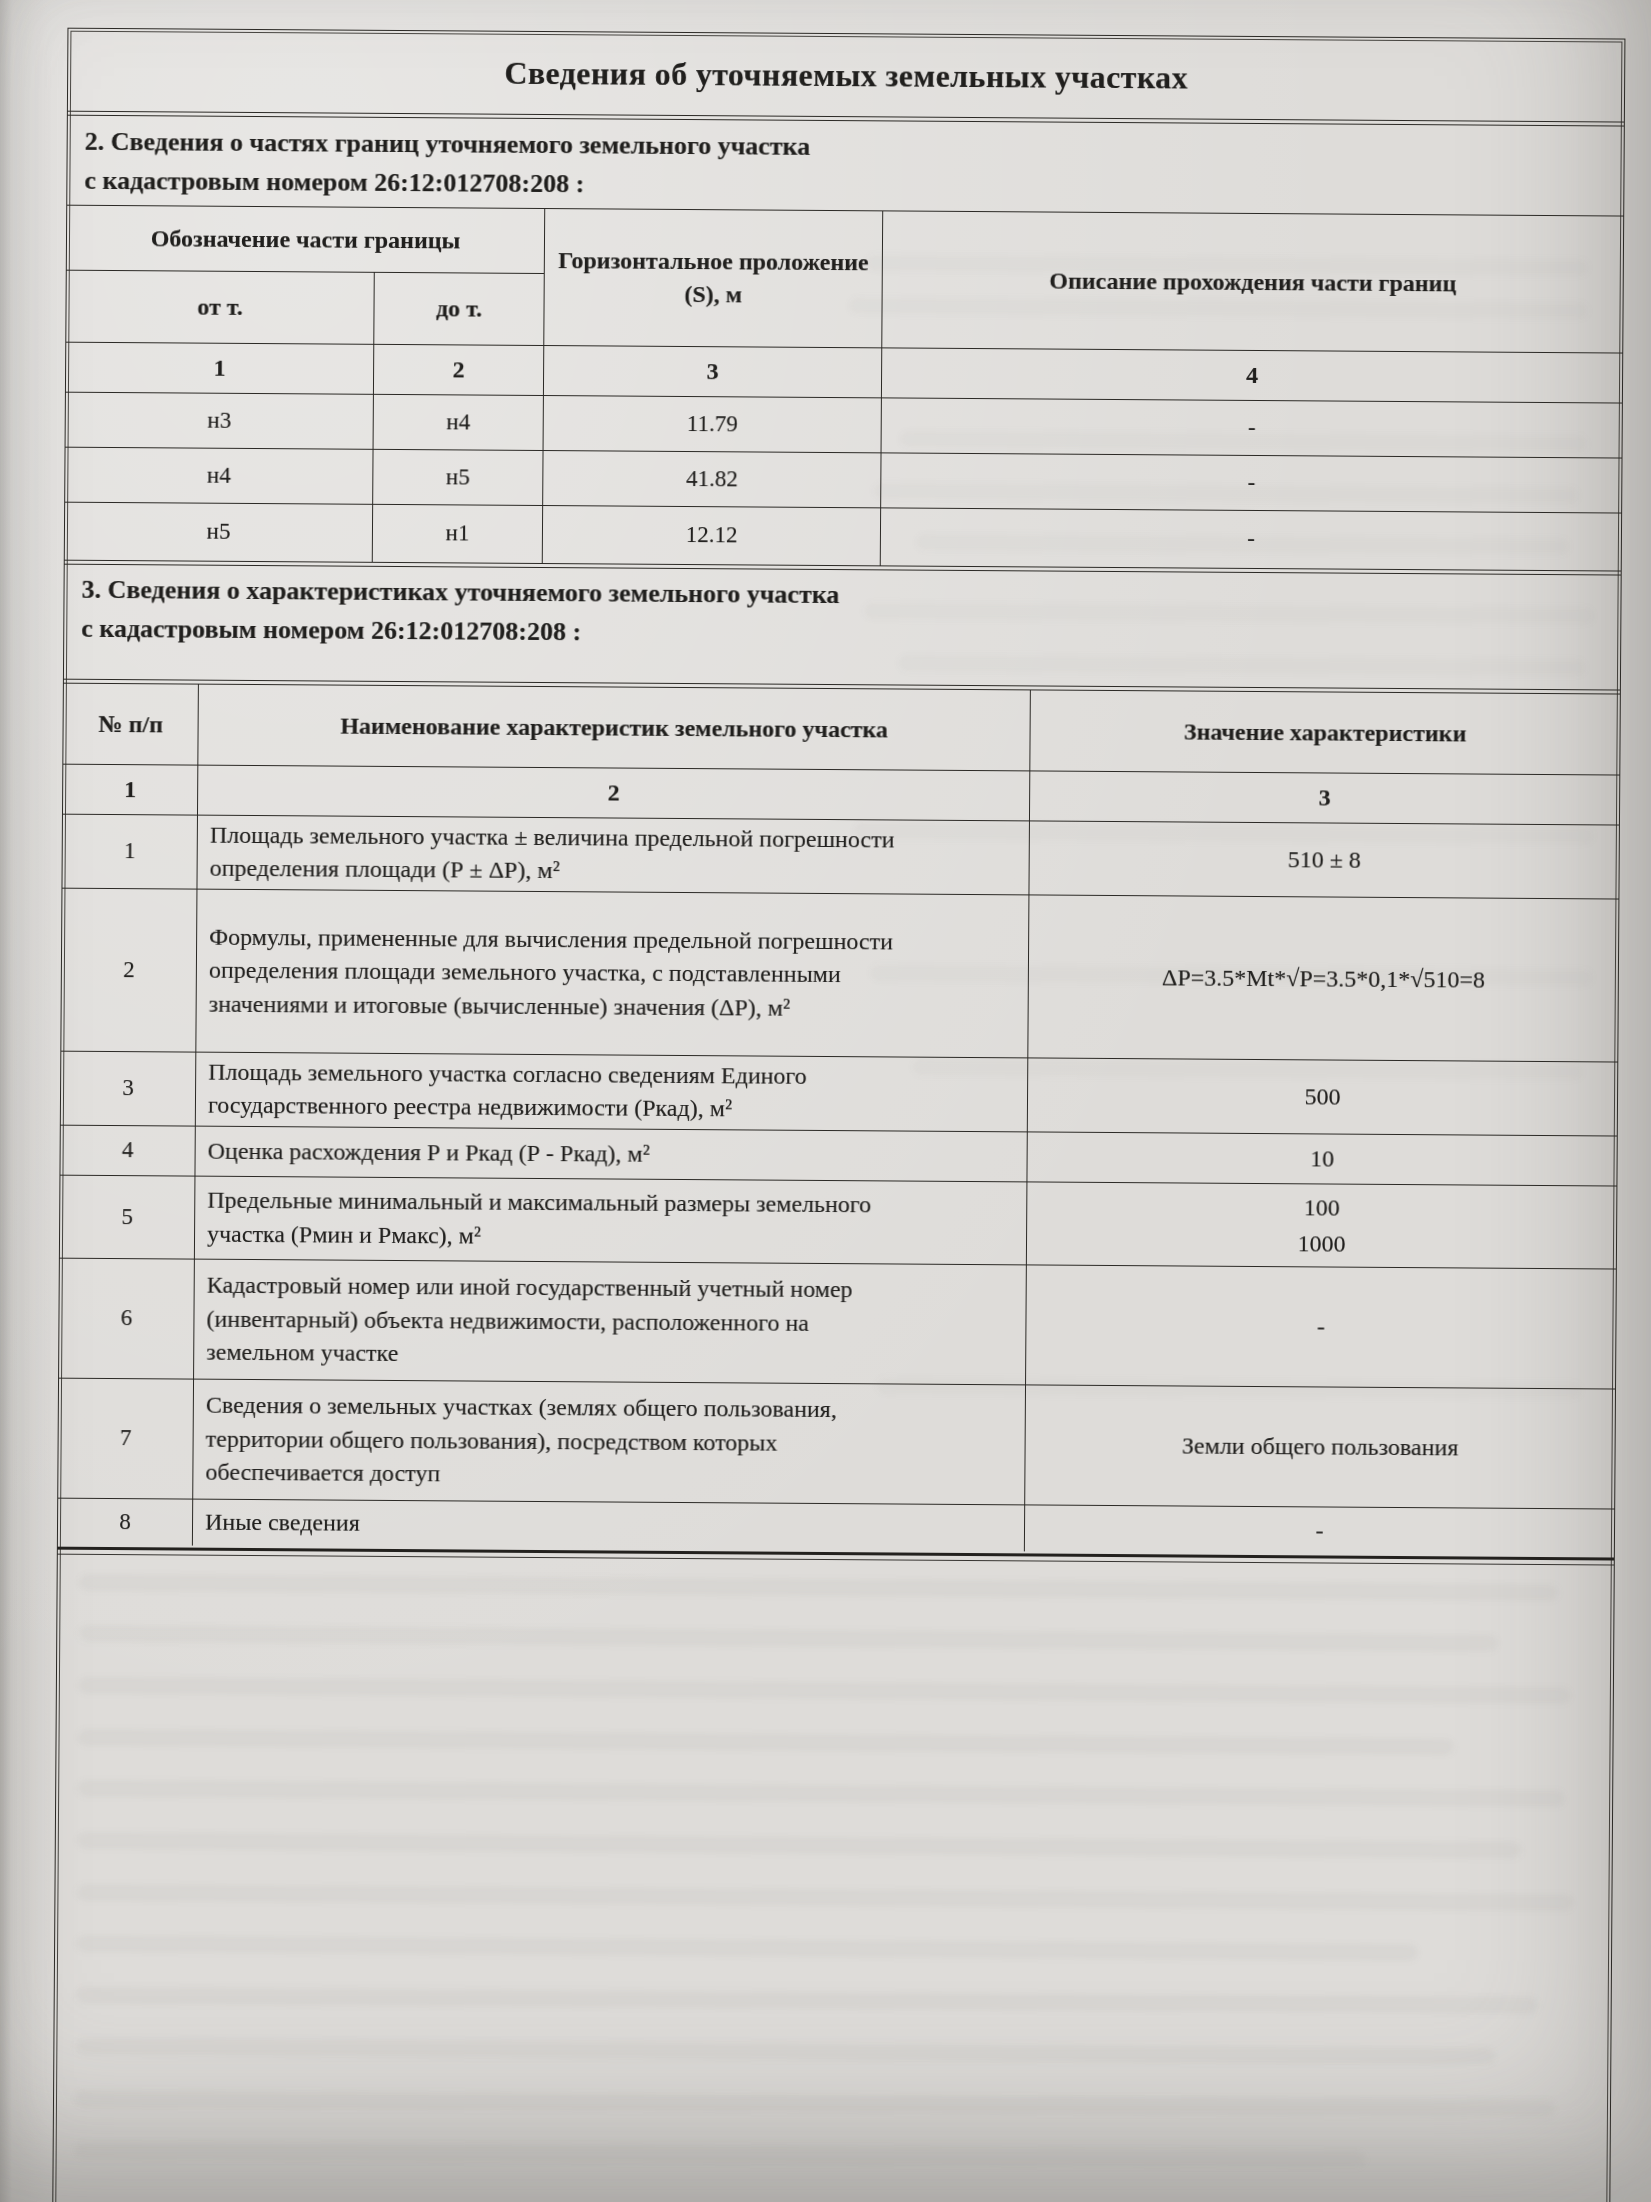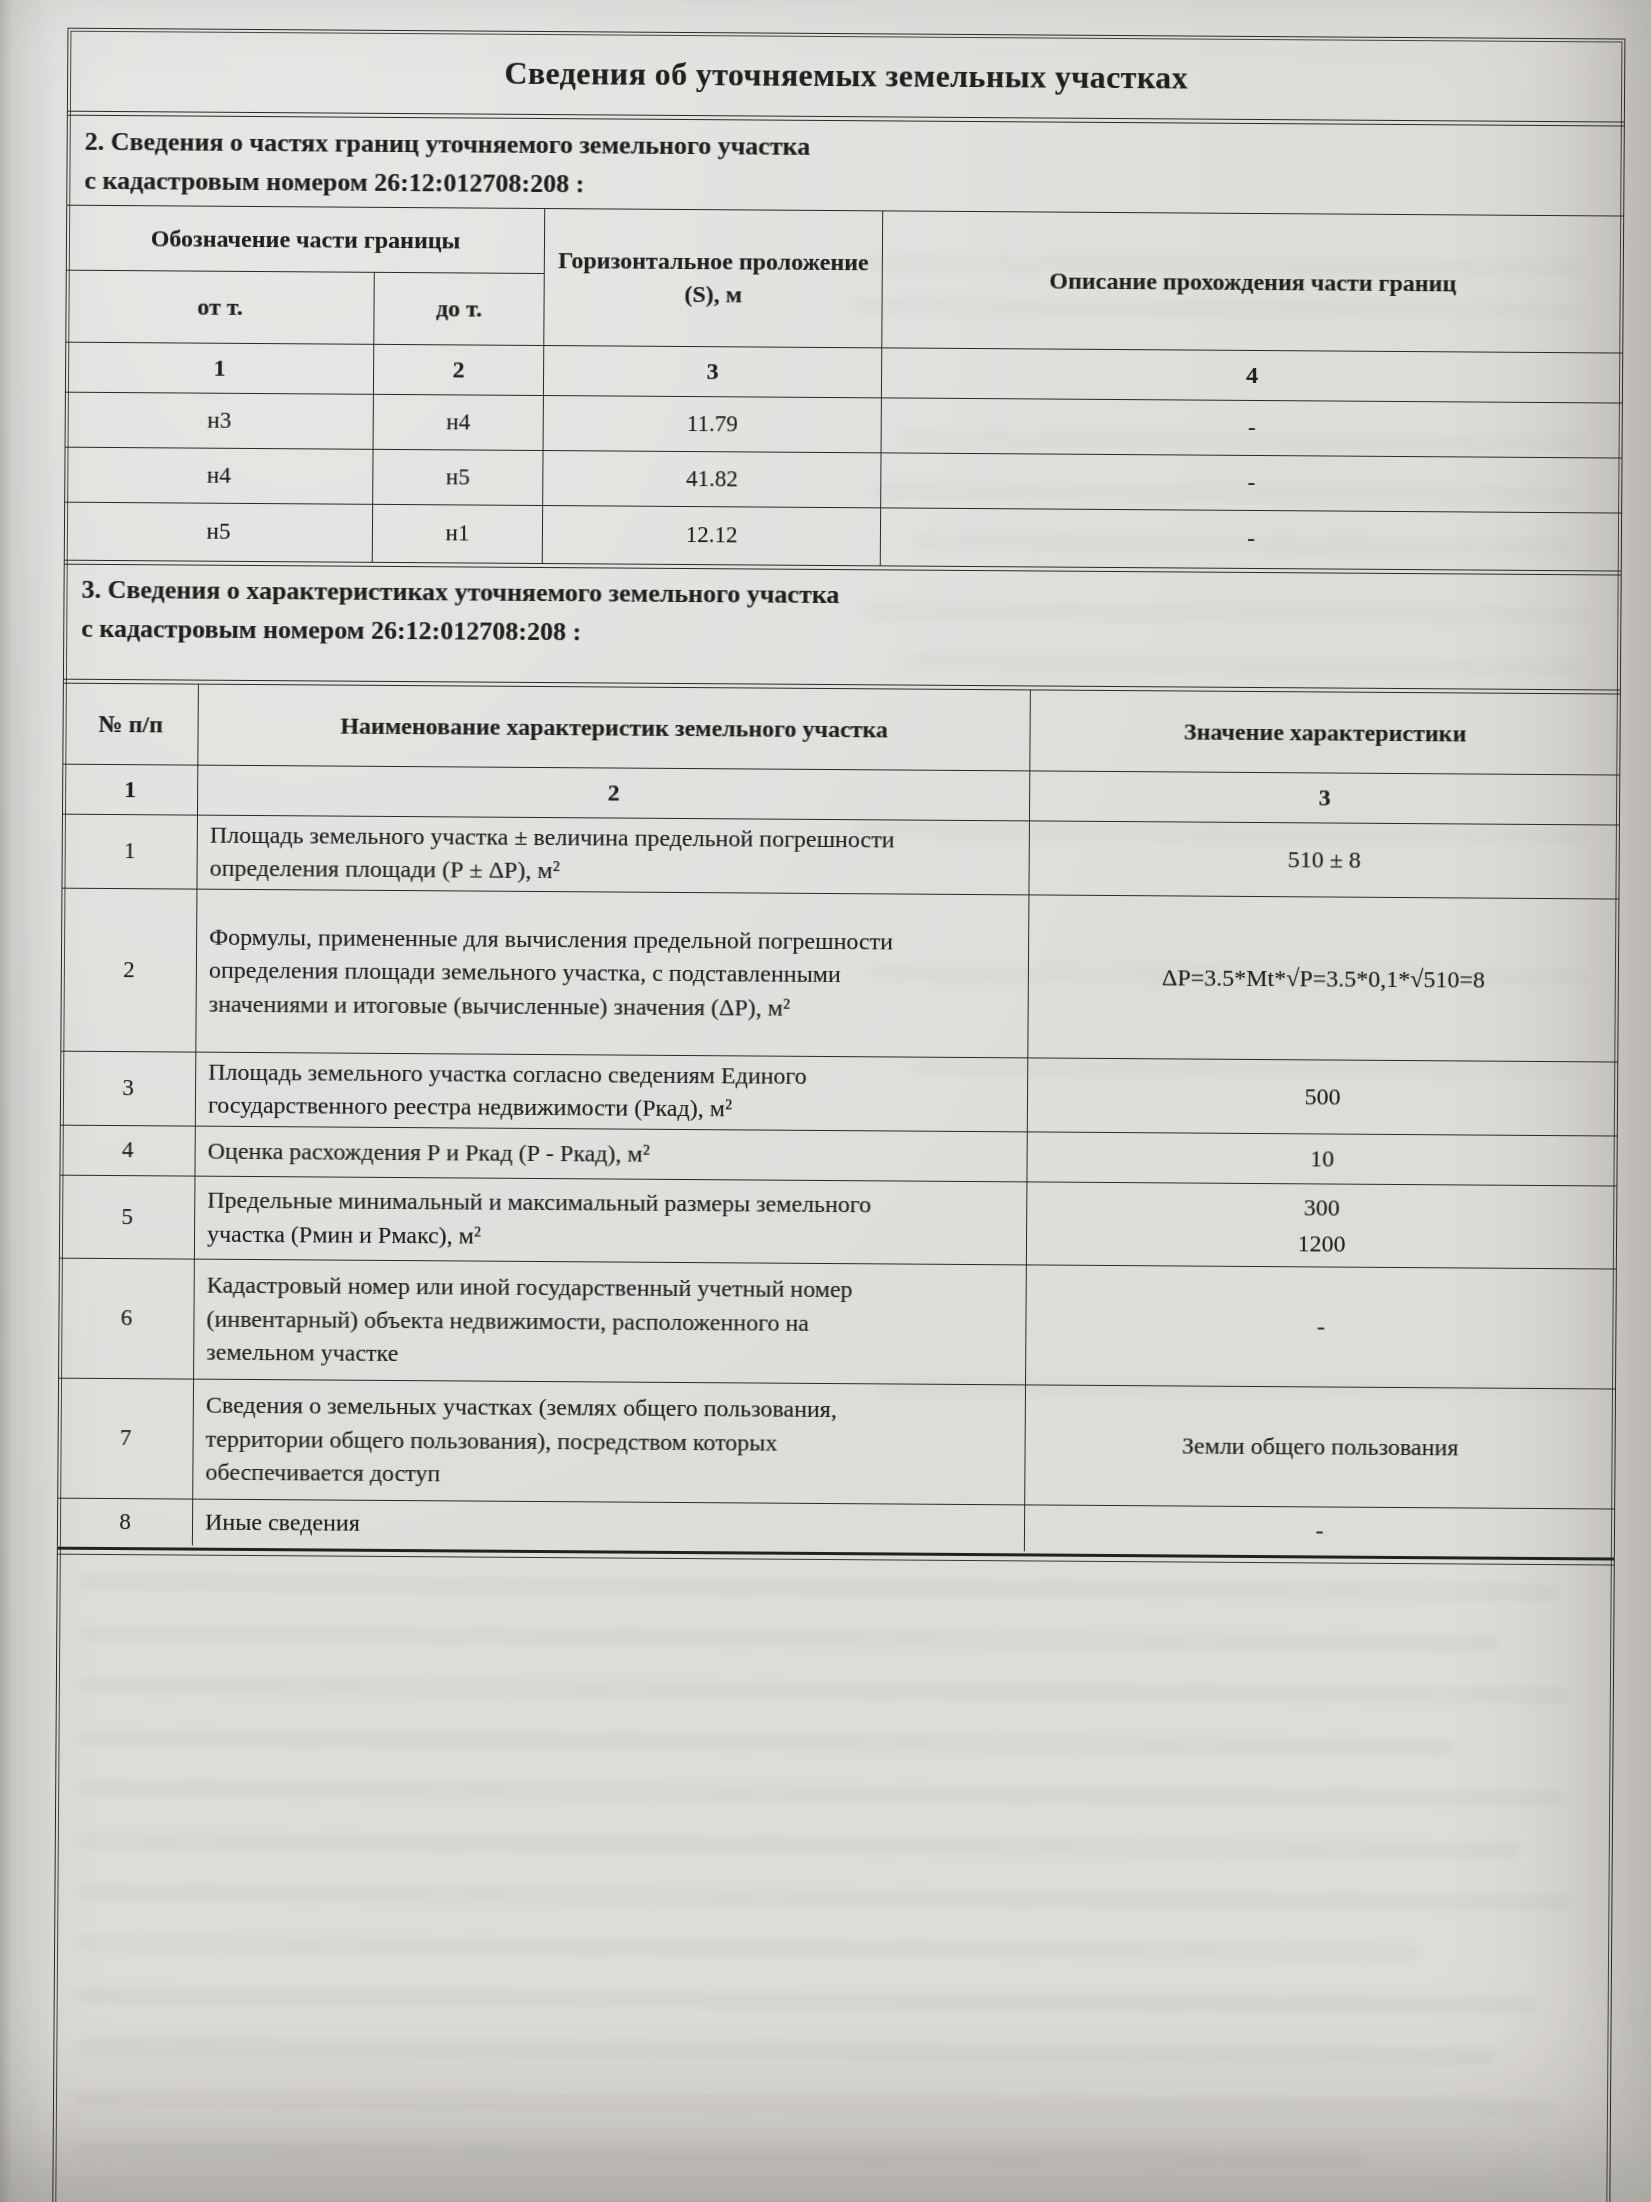--- a/index.html
+++ b/index.html
@@ -192,22 +192,22 @@
       <div class="cell name txt" style="grid-column:2;grid-row:5;">Площадь земельного участка согласно сведениям Единого государственного реестра недвижимости (Ркад), м²</div>
       <div class="cell val lc txt" style="grid-column:3;grid-row:5;">500</div>
 
       <div class="cell txt" style="grid-column:1;grid-row:6;">4</div>
       <div class="cell name txt" style="grid-column:2;grid-row:6;">Оценка расхождения Р и Ркад (Р - Ркад), м²</div>
       <div class="cell val lc txt" style="grid-column:3;grid-row:6;">10</div>
 
       <div class="cell txt" style="grid-column:1;grid-row:7;">5</div>
       <div class="cell name txt" style="grid-column:2;grid-row:7;">Предельные минимальный и максимальный размеры земельного участка (Рмин и Рмакс), м²</div>
       <div class="cell val val2 lc" style="grid-column:3;grid-row:7;">
-        <span class="txt">300</span>
-        <span class="txt">1200</span>
+        <span class="txt">100</span>
+        <span class="txt">1000</span>
       </div>
 
       <div class="cell txt" style="grid-column:1;grid-row:8;">6</div>
       <div class="cell name txt" style="grid-column:2;grid-row:8;">Кадастровый номер или иной государственный учетный номер (инвентарный) объекта недвижимости, расположенного на земельном участке</div>
       <div class="cell val lc txt" style="grid-column:3;grid-row:8;">-</div>
 
       <div class="cell txt" style="grid-column:1;grid-row:9;">7</div>
       <div class="cell name txt" style="grid-column:2;grid-row:9;">Сведения о земельных участках (землях общего пользования, территории общего пользования), посредством которых обеспечивается доступ</div>
       <div class="cell val lc txt" style="grid-column:3;grid-row:9;">Земли общего пользования</div>
 

